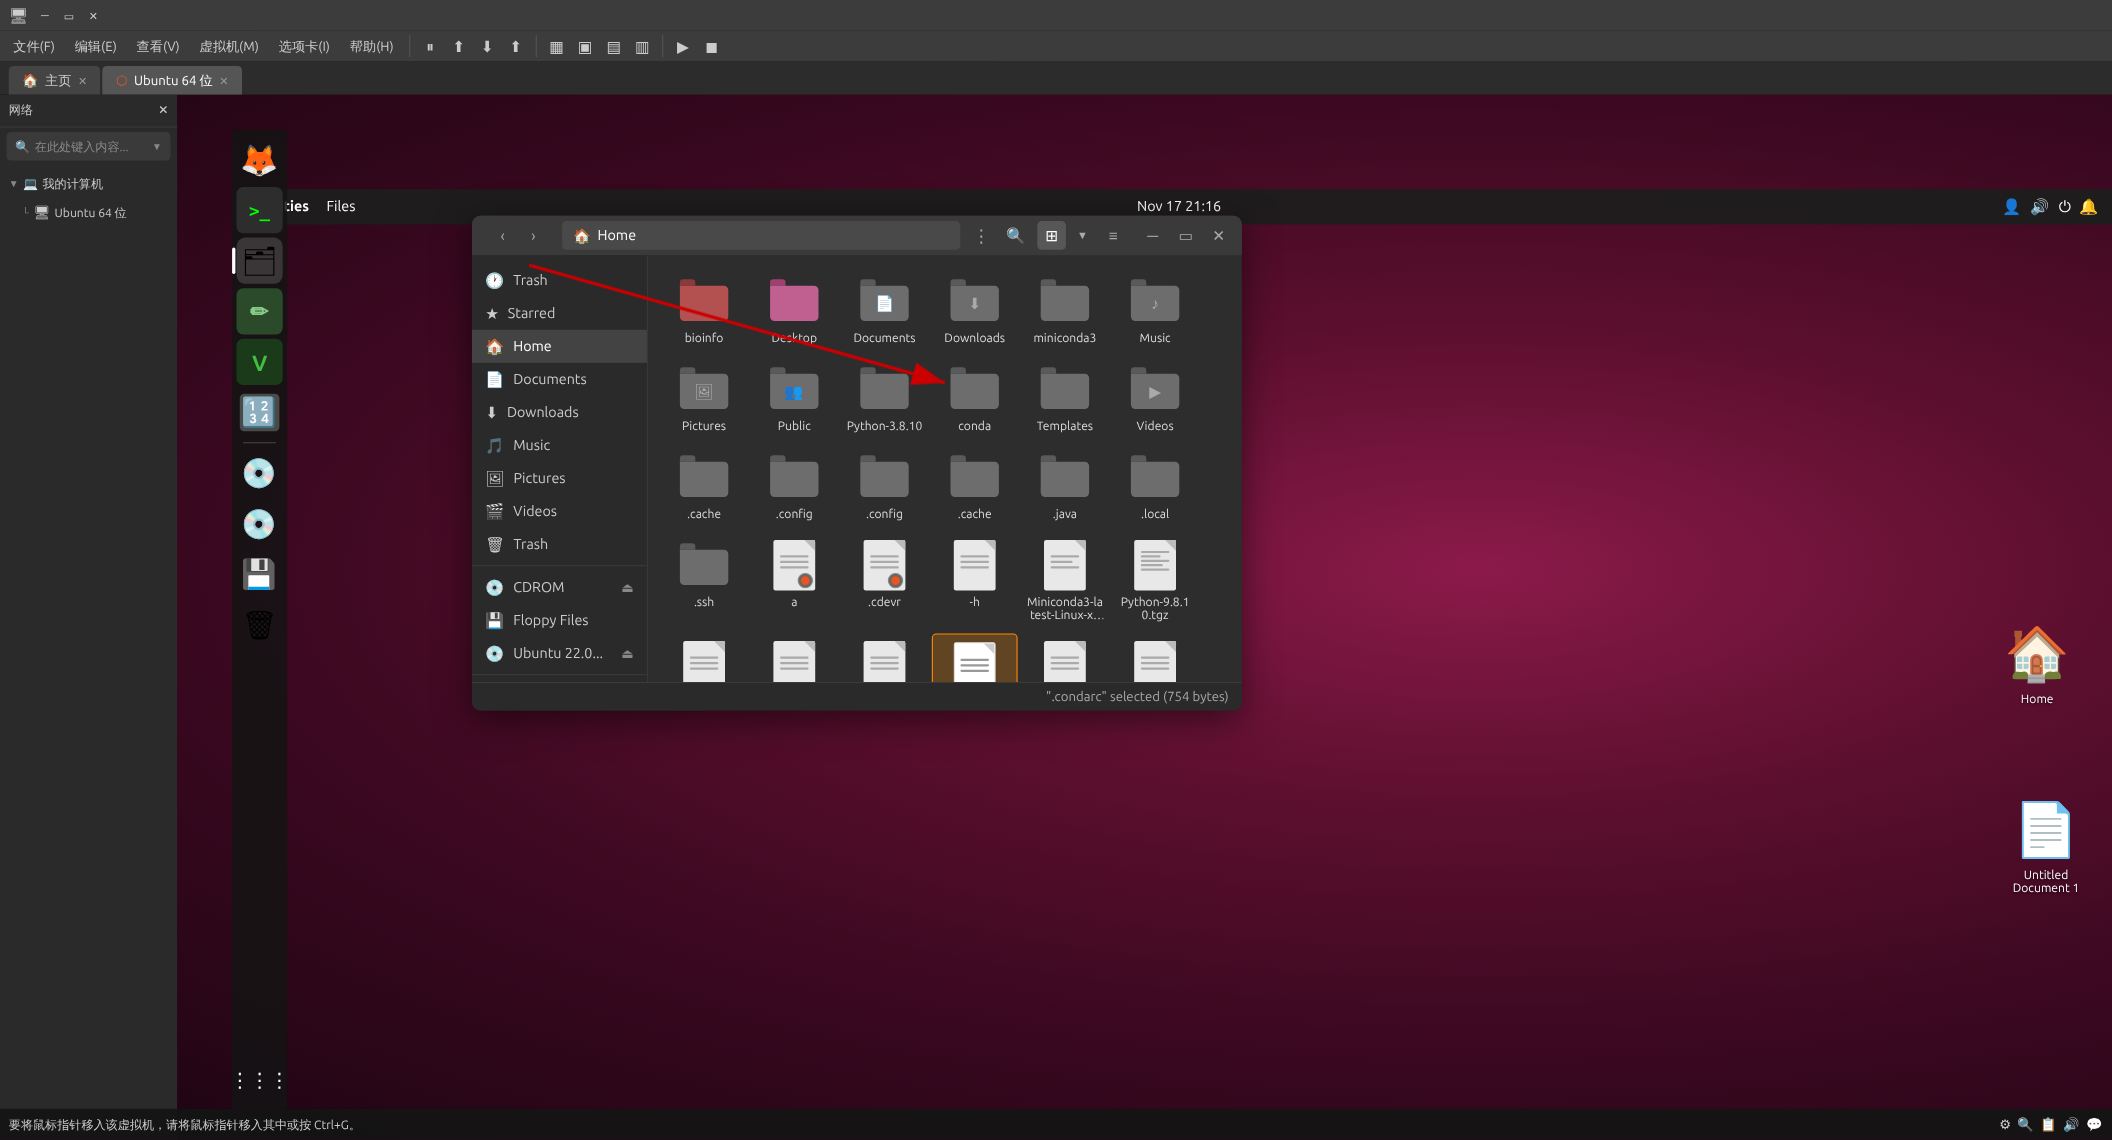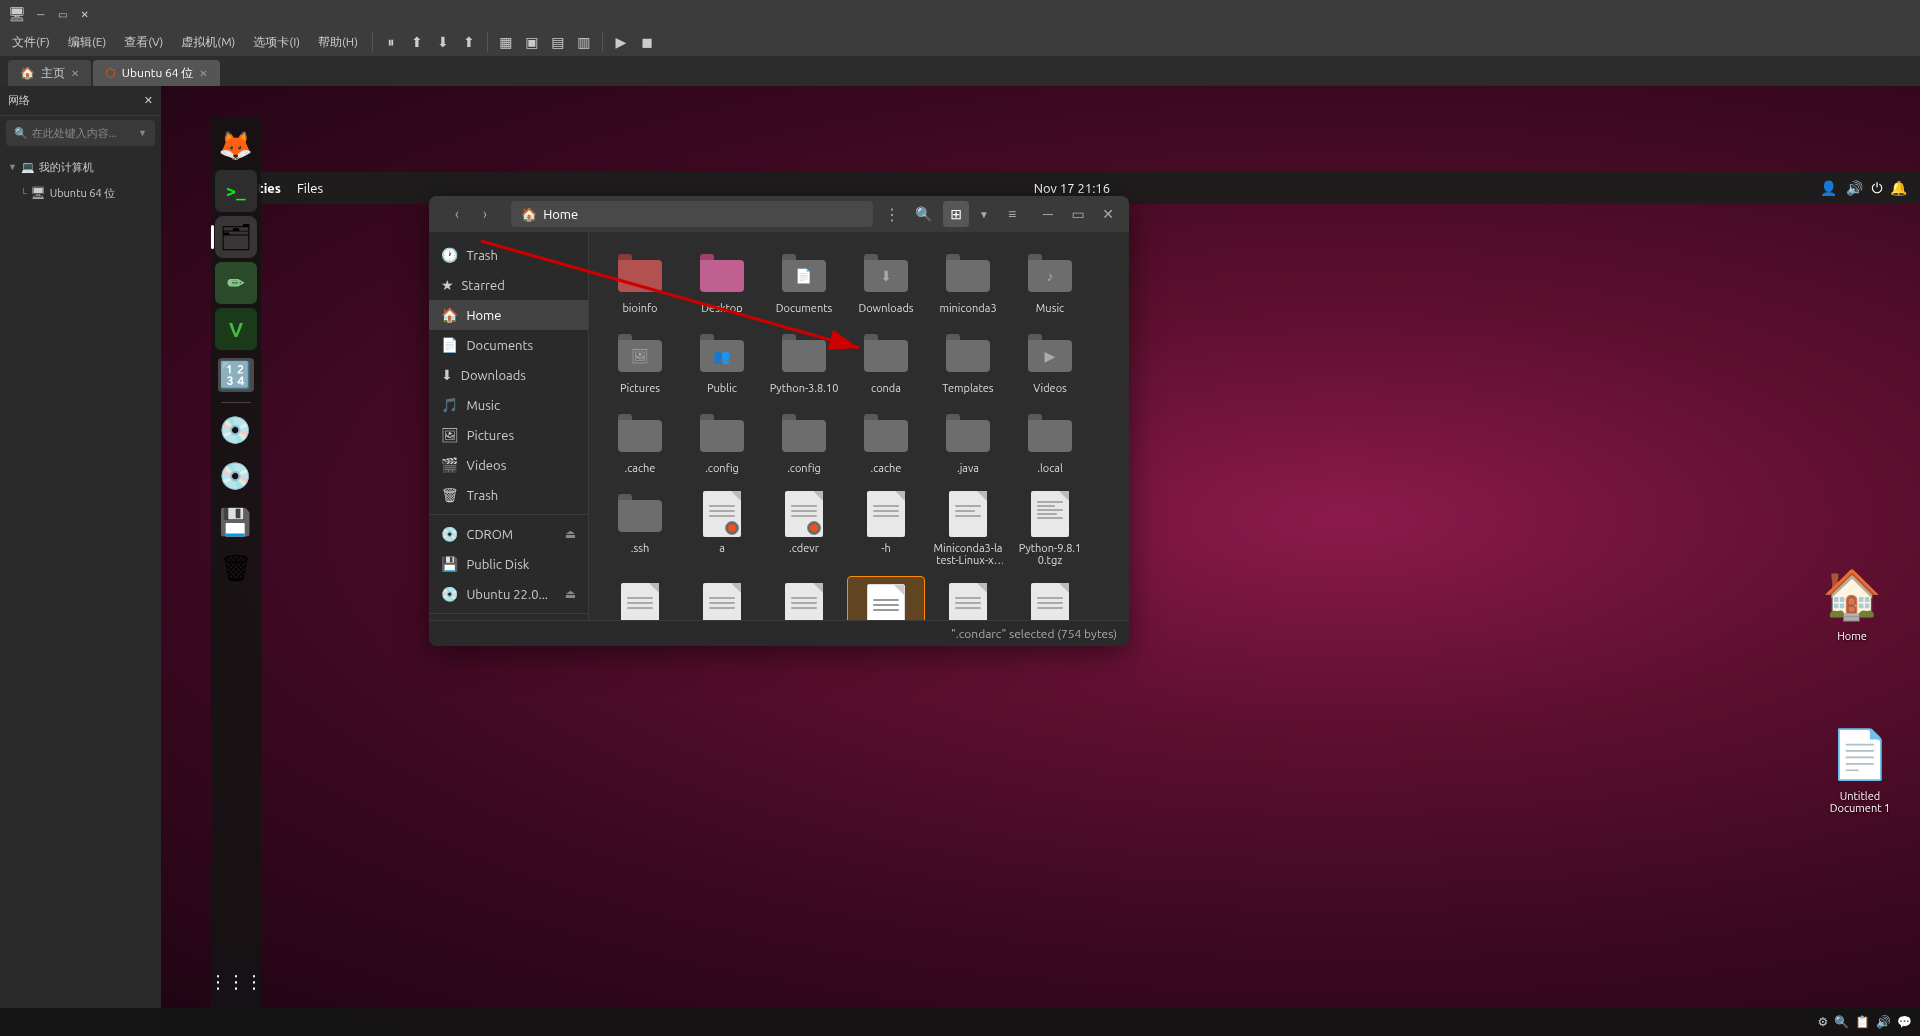--- a/index.html
+++ b/index.html
@@ -447,21 +447,21 @@
             <span>Trash</span>
           </div>
           <div style="height:1px; background:#3a3a3a; margin:4px 0;"></div>
           <div class="fm-sidebar-item">
             <span class="icon">💿</span>
             <span>CDROM</span>
             <span class="fm-sidebar-eject">⏏</span>
           </div>
           <div class="fm-sidebar-item">
             <span class="icon">💾</span>
-            <span>Public Disk</span>
+            <span>Floppy Files</span>
           </div>
           <div class="fm-sidebar-item">
             <span class="icon">💿</span>
             <span>Ubuntu 22.0...</span>
             <span class="fm-sidebar-eject">⏏</span>
           </div>
           <div style="height:1px; background:#3a3a3a; margin:4px 0;"></div>
           <div class="fm-sidebar-item">
             
             
@@ -842,20 +842,21 @@
 
     <div class="desktop-icon" style="position:absolute; right:22px; top:630px;">
       <div class="icon-img" style="font-size:48px;">📄</div>
       <div class="icon-label" style="white-space:pre-line; text-align:center; font-size:11px; color:#fff; text-shadow: 0 1px 2px rgba(0,0,0,0.8);">Untitled
 Document 1</div>
     </div>
 
   </div>
 
   <div class="taskbar">
+    <span class="task-msg">要将鼠标指针移入该虚拟机，请将鼠标指针移入其中或按 Ctrl+G。</span>
     <div class="task-icons">
       <span>⚙</span>
       <span>🔍</span>
       <span>📋</span>
       <span>🔊</span>
       <span>💬</span>
     </div>
   </div>
 
 </div>

